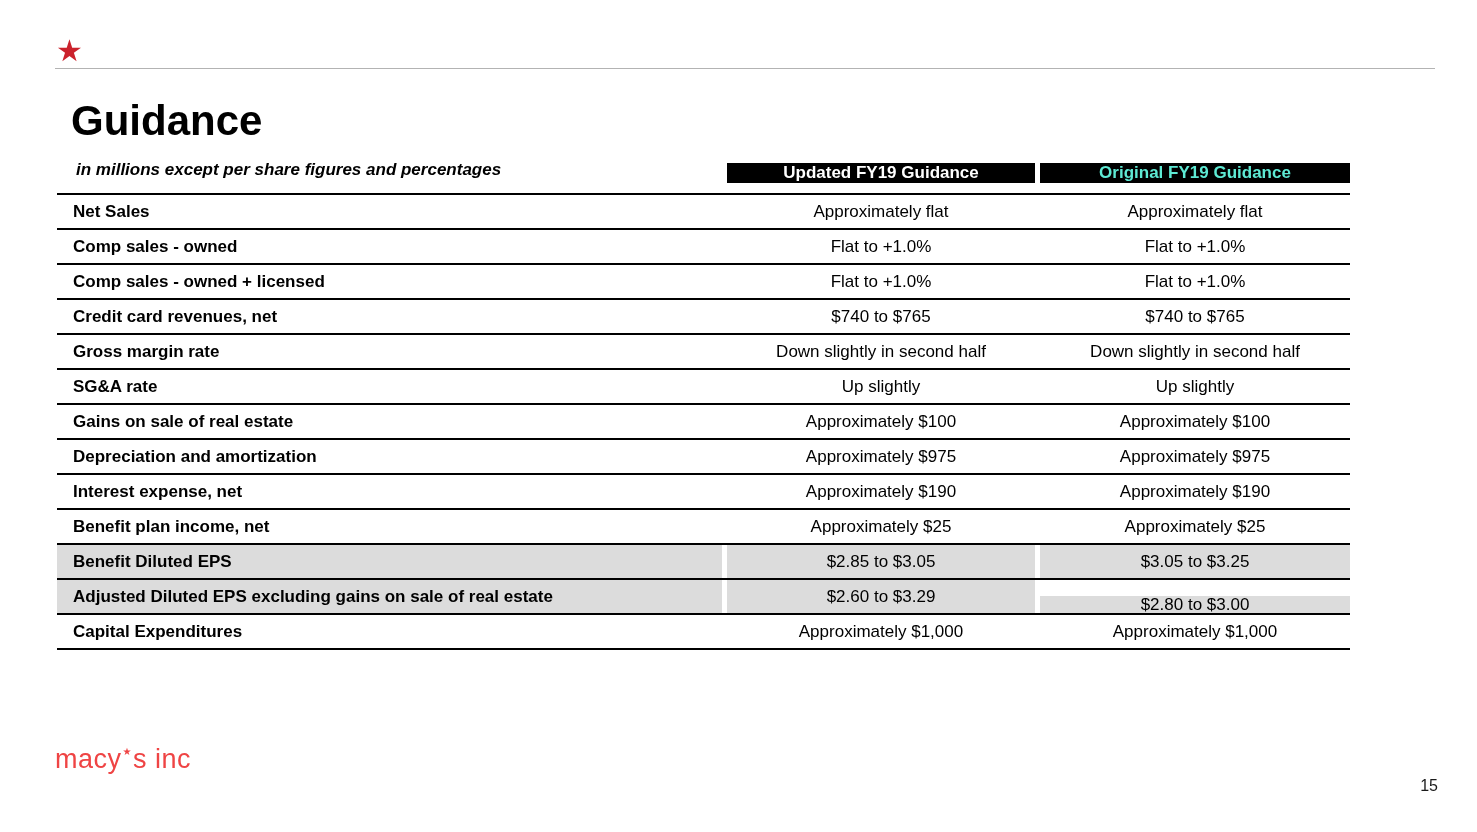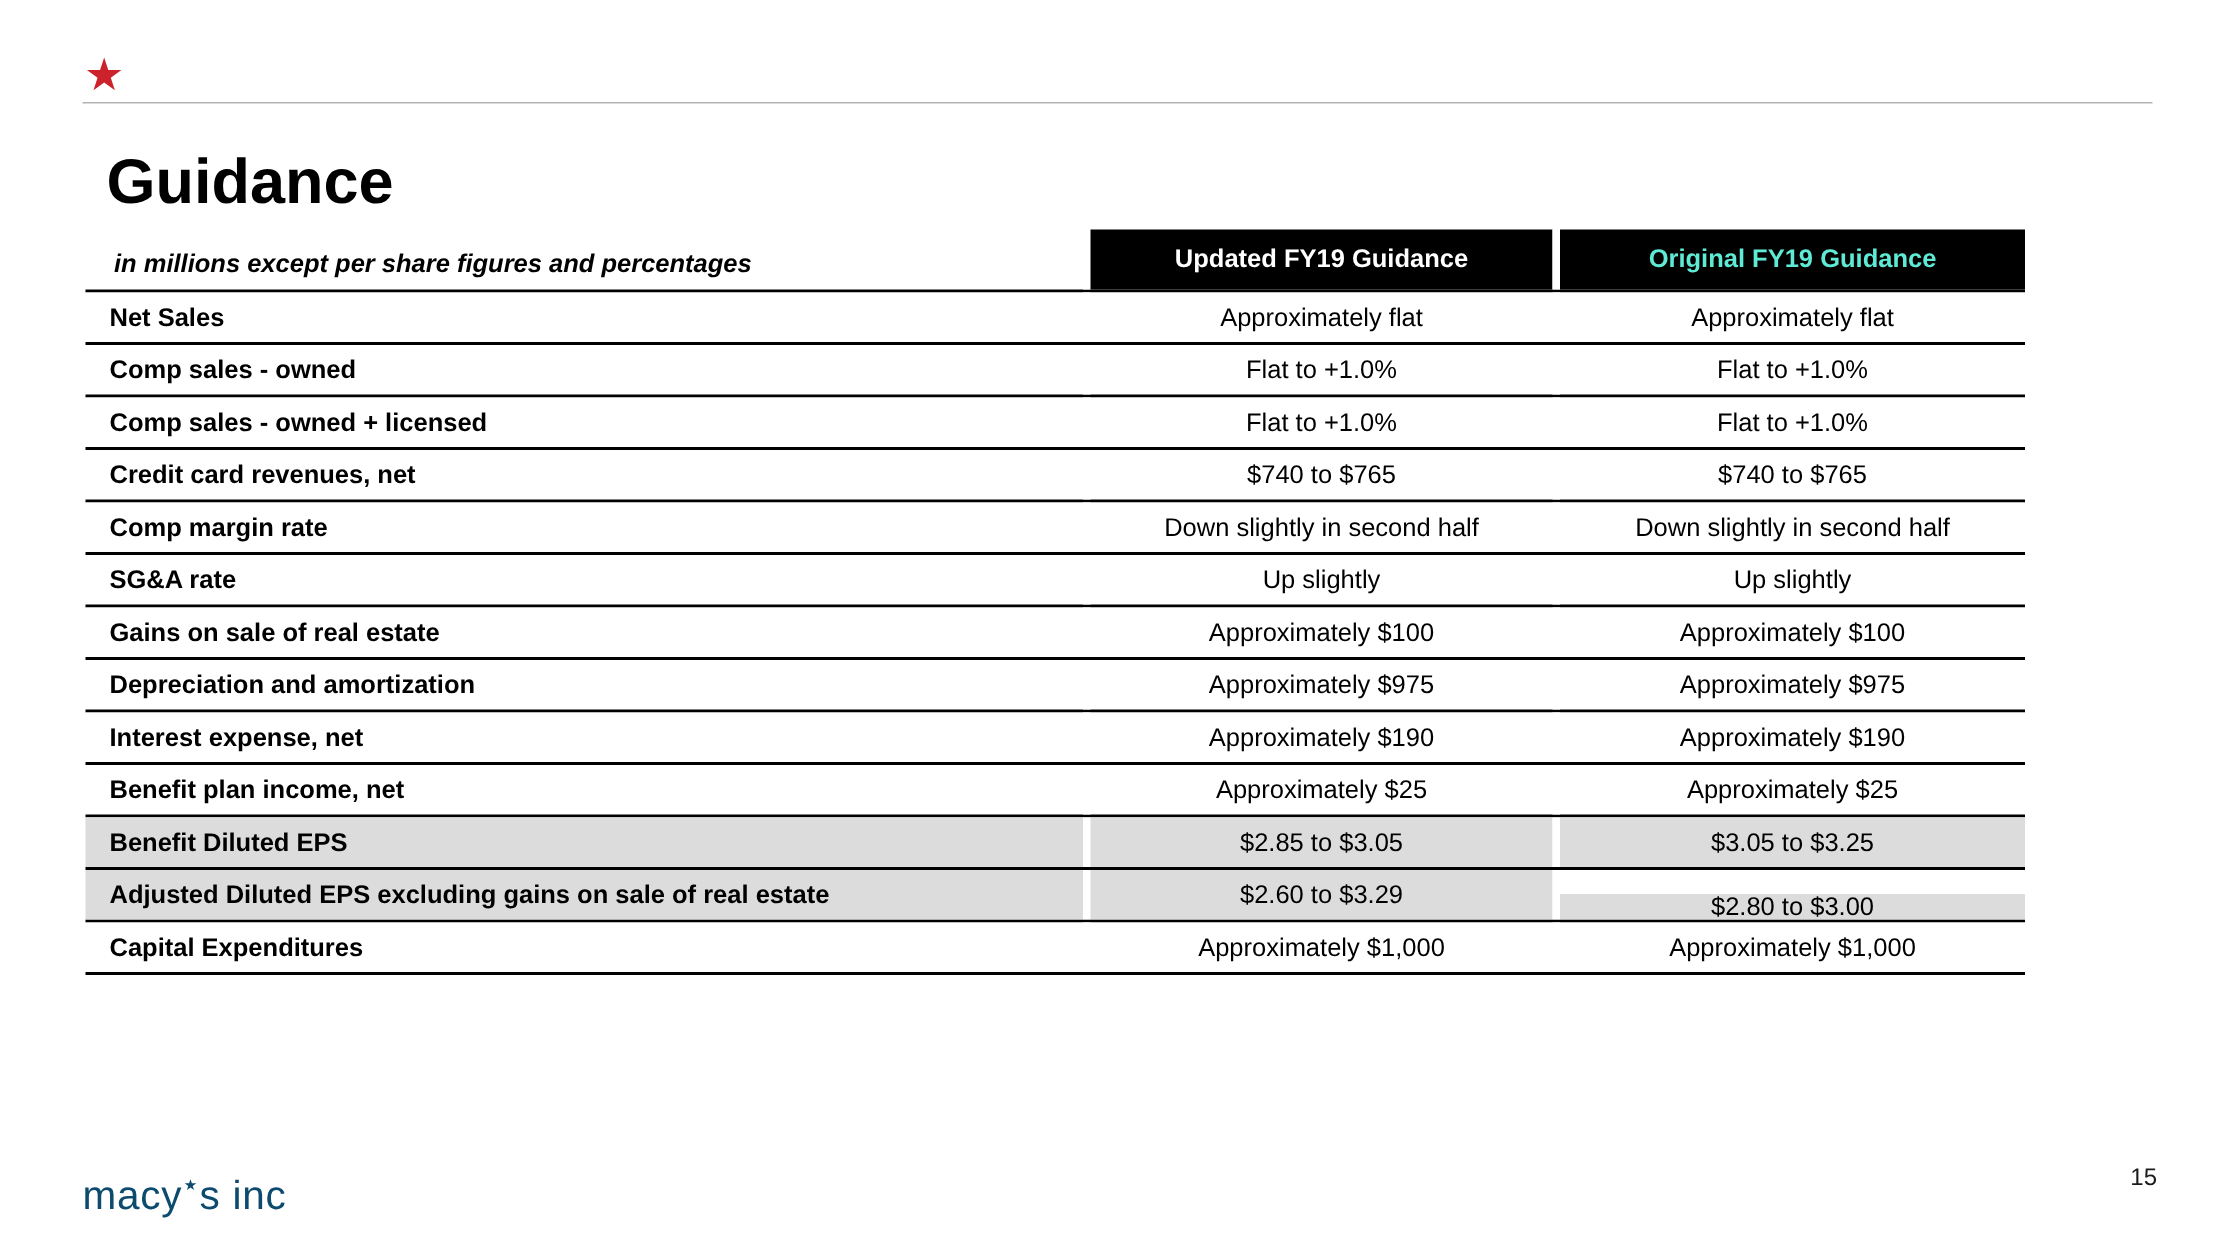--- a/index.html
+++ b/index.html
@@ -19,21 +19,21 @@
   .top-rule {
     position: absolute; left: 55px; top: 68px;
     width: 1380px; height: 1px; background: #b3b3b3;
   }
   .title {
     position: absolute; left: 71px; top: 97px;
     font-size: 42px; font-weight: bold; letter-spacing: 0;
   }
 
   .gtable { position: absolute; left: 57px; top: 153px; width: 1293px; }
-  .thead { display: flex; height: 40px; }
+  .thead { display: flex; height: 40px; align-items: center; }
   .subtitle-cell {
     width: 665px; display: flex; align-items: flex-end;
     padding: 0 0 7px 19px;
     font-style: italic; font-weight: bold; font-size: 17px;
   }
   .gap { width: 5px; background: #fff; }
   .colhead {
     background: #000; color: #fff; font-weight: bold; font-size: 17px;
     display: flex; align-items: center; justify-content: center;
   }
@@ -47,22 +47,22 @@
     padding-left: 16px; font-weight: bold; font-size: 17px;
   }
   .cell-val {
     display: flex; align-items: center; justify-content: center;
     font-size: 17px;
   }
   .cell-val.c1 { width: 308px; }
   .cell-val.c2 { width: 310px; }
 
   .logo {
-    position: absolute; left: 55px; top: 782px;
-    font-size: 27px; letter-spacing: 0.5px; color: #0c4a6e;
+    position: absolute; left: 55px; top: 744px;
+    font-size: 27px; letter-spacing: 0.5px; color: #ef4444;
   }
   .logo-star {
     display: inline-block; font-size: 10px;
     transform: translateY(-13px); margin: 0 1px;
   }
   .page-num {
     position: absolute; left: 1398px; top: 777px; width: 40px;
     font-size: 16px; text-align: right; color: #1a1a1a;
   }
 </style>
@@ -107,21 +107,21 @@
           <div class="cell-val c2">Flat to +1.0%</div>
         </div>
         <div class="trow">
           <div class="cell-label">Credit card revenues, net</div>
           <div class="gap"></div>
           <div class="cell-val c1">$740 to $765</div>
           <div class="gap"></div>
           <div class="cell-val c2">$740 to $765</div>
         </div>
         <div class="trow">
-          <div class="cell-label">Comp margin rate</div>
+          <div class="cell-label">Gross margin rate</div>
           <div class="gap"></div>
           <div class="cell-val c1">Down slightly in second half</div>
           <div class="gap"></div>
           <div class="cell-val c2">Down slightly in second half</div>
         </div>
         <div class="trow">
           <div class="cell-label">SG&amp;A rate</div>
           <div class="gap"></div>
           <div class="cell-val c1">Up slightly</div>
           <div class="gap"></div>

